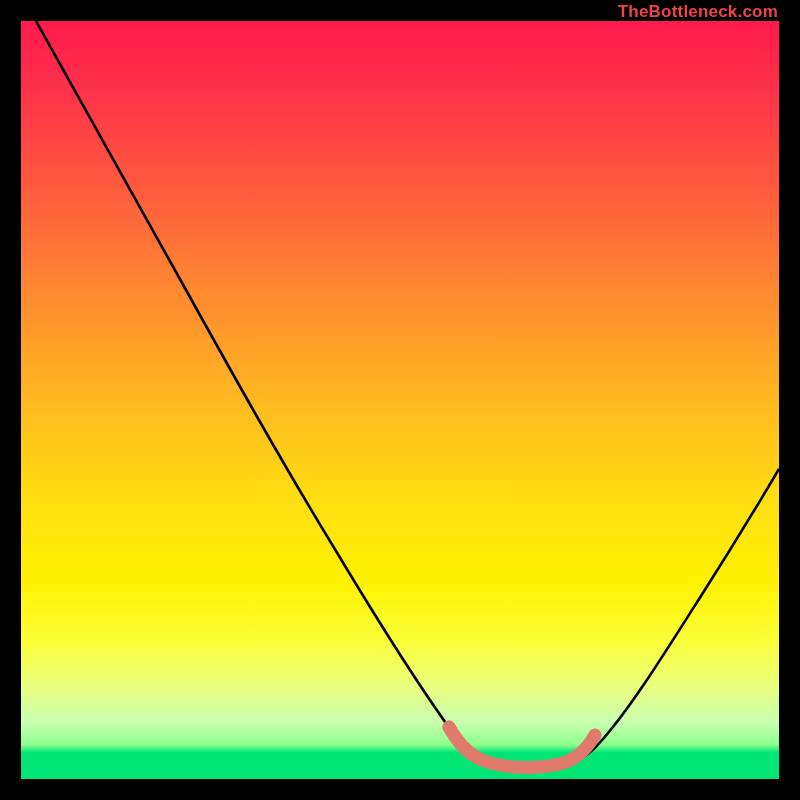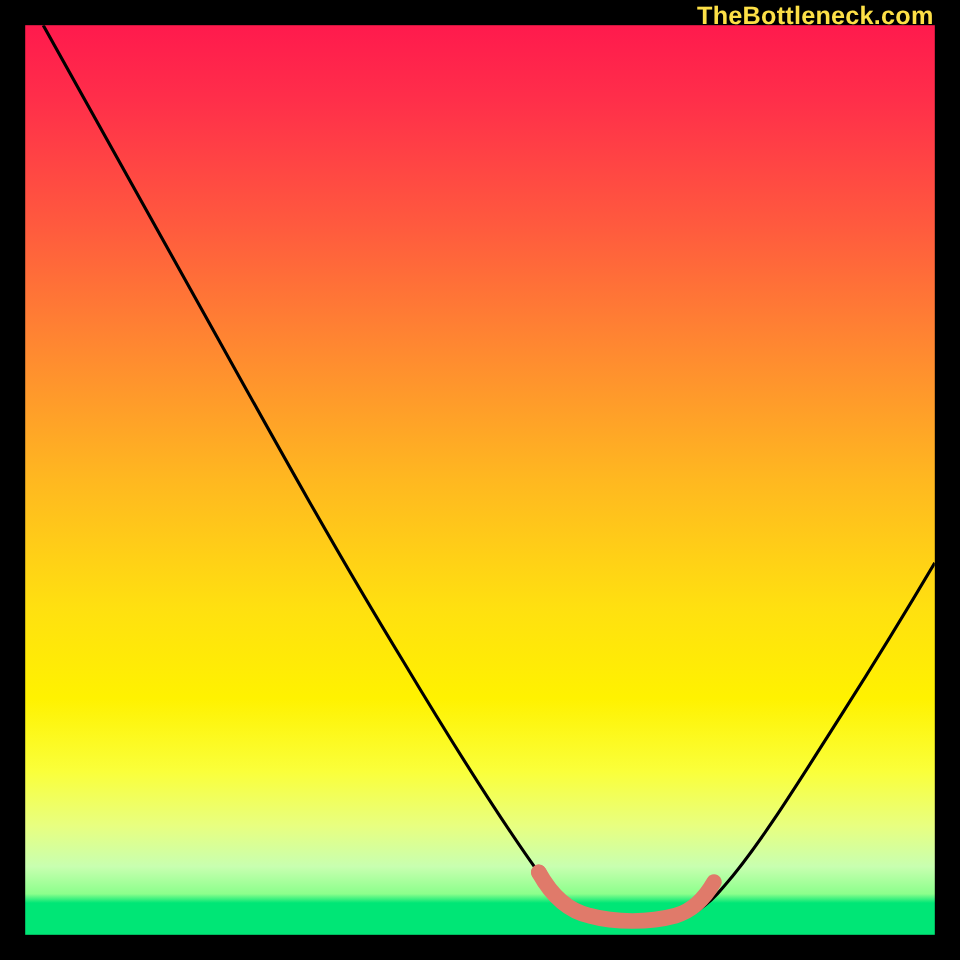--- a/index.html
+++ b/index.html
@@ -32,23 +32,23 @@
       #c8ffb0 92.5%,
       #8cff8c 95.5%,
       #00e676 96.5%,
       #00e676 100%
     );
   }
   .watermark {
     position: absolute;
     top: 2px;
     right: 22px;
-    font-size: 21px;
+    font-size: 17px;
     font-weight: 600;
-    color: #fde047;
+    color: #ef4444;
     letter-spacing: 0.2px;
     z-index: 5;
   }
   svg.curve {
     position: absolute;
     left: 21px;
     top: 21px;
     width: 758px;
     height: 758px;
     z-index: 3;

